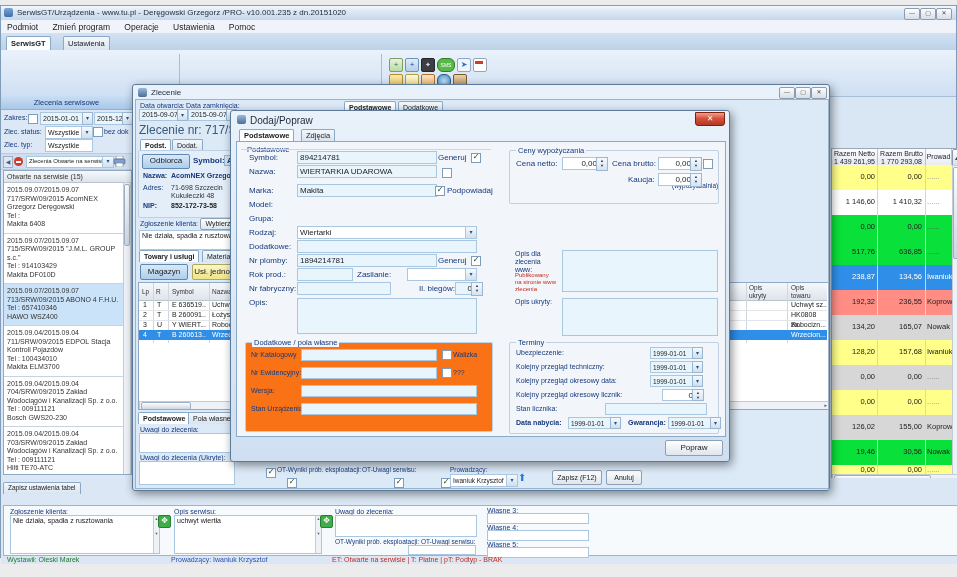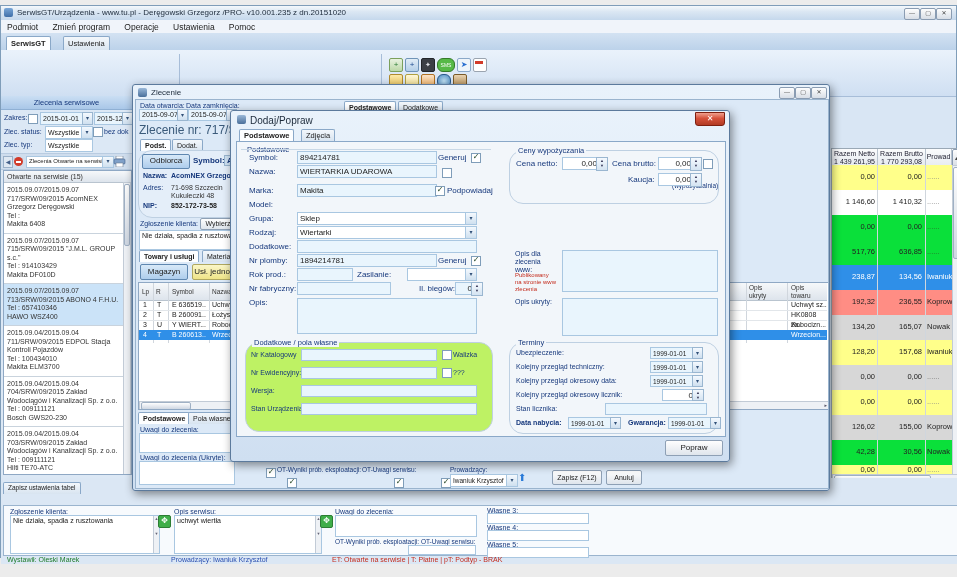--- a/index.html
+++ b/index.html
@@ -12,21 +12,21 @@
   .fld{background:#e9f5fd;border:1px solid #a9c7e1;font-size:8px;line-height:11px;padding:0 2px;overflow:hidden;white-space:nowrap}
   .wbox{background:#fff;border:1px solid #a9c7e1;overflow:hidden}
   .btn{border:1px solid #8ea0b5;background:linear-gradient(#fefefe,#dfe5ec);font-size:8px;line-height:12px;text-align:center;border-radius:2px;overflow:hidden;white-space:nowrap}
   .cb{width:8px;height:8px;border:1px solid #7f9db9;background:#fff;display:inline-block;position:absolute;font-size:8px;line-height:8px;text-align:center;color:#1a3c1a}
   .cb.ck::after{content:"✓";position:relative;top:-1px}
   .dd{background:#fff;border:1px solid #a9c7e1;font-size:8px;line-height:11px;padding:0 2px;overflow:hidden;white-space:nowrap}
   .dda{position:absolute;right:0;top:0;bottom:0;width:10px;background:linear-gradient(#f4f9fe,#cfe0ef);border-left:1px solid #a9c7e1;color:#33527a;font-size:6px;text-align:center;line-height:11px}
   .spin{position:absolute;width:10px;height:12px;border:1px solid #9ab6d0;background:linear-gradient(#f4f9fe,#d5e4f2);font-size:4px;line-height:5px;text-align:center;color:#335}
   .tab{position:absolute;border:1px solid #8aa8c8;border-bottom:none;background:linear-gradient(#f3f7fb,#d8e4f0);font-size:7.5px;line-height:11px;text-align:center;border-radius:2px 2px 0 0;padding:0 4px;white-space:nowrap}
   .tab.on{background:#fdfeff;font-weight:bold}
-  .grp{position:absolute;border:1px solid #bed0e2;border-radius:14px}
+  .grp{position:absolute;border:1px solid #bed0e2;border-radius:2px}
   .cap{position:absolute;top:-5px;left:6px;padding:0 2px;color:#16387c;font-size:7.5px;background:#f2f6fa;white-space:nowrap}
   .titlebar{background:linear-gradient(#f4f8fc,#dbe7f3 40%,#c5d8ec);border-bottom:1px solid #9fb6cf}
   .winctl{border:1px solid #8a9cb2;background:linear-gradient(#fdfdfd,#d8dee6);border-radius:2px;font-size:6px;line-height:9px;text-align:center;color:#444}
   .toolbtn{position:absolute;top:51px;height:40px;text-align:center;font-size:7px;color:#1d3a63;cursor:default}
   .mi{display:inline-block;padding:2px 6px;font-size:8.5px}
   .hdrcell{position:absolute;top:147px;height:16px;background:linear-gradient(#fbfcfd,#e4e9ef);border-right:1px solid #b9c4cf;border-bottom:1px solid #9aa8b5;font-size:7px;text-align:center;color:#223;line-height:8px}
   .trow span{position:absolute;top:0;font-size:7.5px;line-height:24px}
   .r-yellow{background:#ffff8a}.r-white{background:#ffffff}.r-green{background:#0ae03a}
   .r-blue{background:#2f8fe8;color:#fff}.r-salmon{background:#ff8d84}.r-gray{background:#d7d7d7}
   .listitem{padding:3px 3px 4px 3px;border-bottom:1px solid #c9d3dd;font-size:7px;line-height:8.5px;color:#333}
@@ -312,21 +312,21 @@
         <span style="right:77px">0,00</span>
         <span style="right:30px">0,00</span>
         <span style="left:95px;color:#888">......</span>
       </div>
     <div class="abs trow r-gray" style="left:0;top:266px;width:120px;height:25px;border-bottom:1px solid #b8b8b8">
         <span style="right:77px">126,02</span>
         <span style="right:30px">155,00</span>
         <span style="left:95px">Koprow</span>
       </div>
     <div class="abs trow r-green" style="left:0;top:291px;width:120px;height:25px;border-bottom:1px solid #b0c8b0">
-        <span style="right:77px">42,28</span>
+        <span style="right:77px">19,46</span>
         <span style="right:30px">30,56</span>
         <span style="left:95px">Nowak</span>
       </div>
     <div class="abs trow r-yellow" style="left:0;top:316px;width:120px;height:9px;overflow:hidden">
         <span style="right:77px;line-height:9px">0,00</span>
         <span style="right:30px;line-height:9px">0,00</span>
         <span style="left:95px;color:#888;line-height:9px">......</span>
       </div>
     <div class="vline" style="left:45px;top:16px;height:309px"></div>
     <div class="vline" style="left:93px;top:16px;height:309px"></div>
@@ -507,21 +507,20 @@
     <span class="cb" style="left:205px;top:26px"></span>
 
     <span class="abs lbl" style="left:12px;top:44px">Marka:</span>
     <div class="abs fld" style="left:60px;top:42px;width:134px;height:11px"><span>Makita</span></div>
     <span class="cb ck" style="left:198px;top:44px"></span>
     <span class="abs lbl" style="left:210px;top:44px">Podpowiadaj</span>
 
     <span class="abs lbl" style="left:12px;top:58px">Model:</span>
 
     <span class="abs lbl" style="left:12px;top:72px">Grupa:</span>
-    <div class="abs dd" style="left:60px;top:70px;width:174px;height:11px"><span>Sklep</span><span class="dda">▾</span></div>
 
     <span class="abs lbl" style="left:12px;top:86px">Rodzaj:</span>
     <div class="abs dd" style="left:60px;top:84px;width:174px;height:11px"><span>Wiertarki</span><span class="dda">▾</span></div>
 
     <span class="abs lbl" style="left:12px;top:100px">Dodatkowe:</span>
     <div class="abs fld" style="left:60px;top:98px;width:174px;height:11px"></div>
 
     <span class="abs lbl" style="left:12px;top:114px">Nr plomby:</span>
     <div class="abs fld" style="left:60px;top:112px;width:134px;height:11px"><span>1894214781</span></div>
     <span class="abs lbl" style="left:201px;top:114px">Generuj</span>
@@ -557,21 +556,21 @@
       <div class="abs fld" style="left:148px;top:22px;width:30px;height:11px;text-align:right;background:#fff"><span>0,00</span></div>
       <span class="spin" style="left:180px;top:22px">▲<br>▼</span>
     </div>
 
     <span class="abs lbl" style="left:278px;top:108px;width:44px;white-space:normal;line-height:8px;font-size:7px">Opis dla zlecenia www:</span>
     <span class="abs" style="left:278px;top:130px;width:42px;color:#c42b1c;font-size:6px;line-height:7px">Publikowany na stronie www zlecenia</span>
     <div class="abs fld" style="left:325px;top:108px;width:150px;height:40px"></div>
     <span class="abs lbl" style="left:278px;top:156px;font-size:7px">Opis ukryty:</span>
     <div class="abs fld" style="left:325px;top:156px;width:150px;height:36px"></div>
 
-    <div class="grp" style="left:8px;top:200px;width:246px;height:88px;background:#bef264">
+    <div class="grp" style="left:8px;top:200px;width:246px;height:88px;background:#f97316">
       <span class="cap">Dodatkowe / pola własne</span>
       <span class="abs lbl sm" style="left:5px;top:8px">Nr Katalogowy</span>
       <div class="abs fld" style="left:55px;top:6px;width:130px;height:10px"></div>
       <span class="cb" style="left:196px;top:7px"></span>
       <span class="abs lbl sm" style="left:207px;top:8px">Walizka</span>
       <span class="abs lbl sm" style="left:5px;top:26px">Nr Ewidencyjny:</span>
       <div class="abs fld" style="left:55px;top:24px;width:130px;height:10px"></div>
       <span class="cb" style="left:196px;top:25px"></span>
       <span class="abs lbl sm" style="left:207px;top:26px">???</span>
       <span class="abs lbl sm" style="left:5px;top:44px">Wersja:</span>

